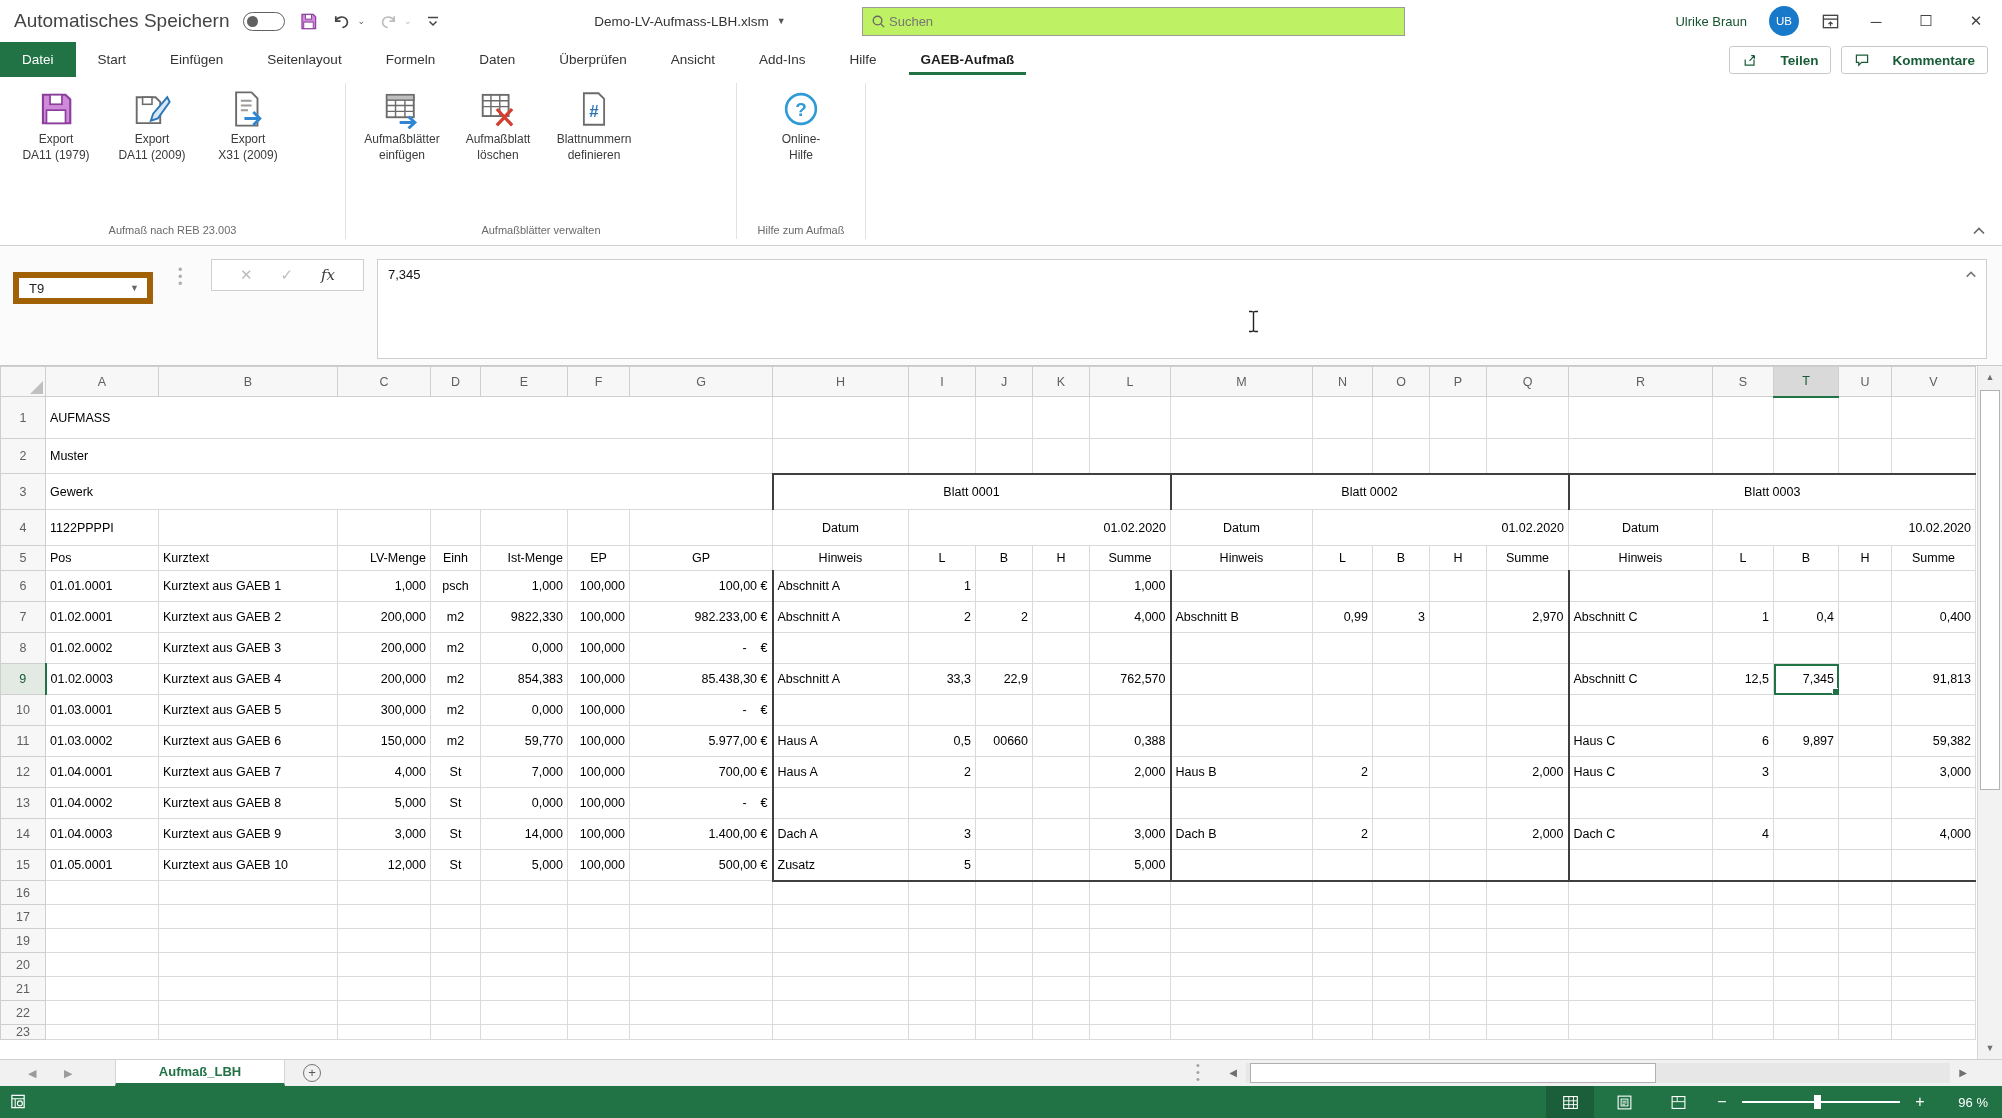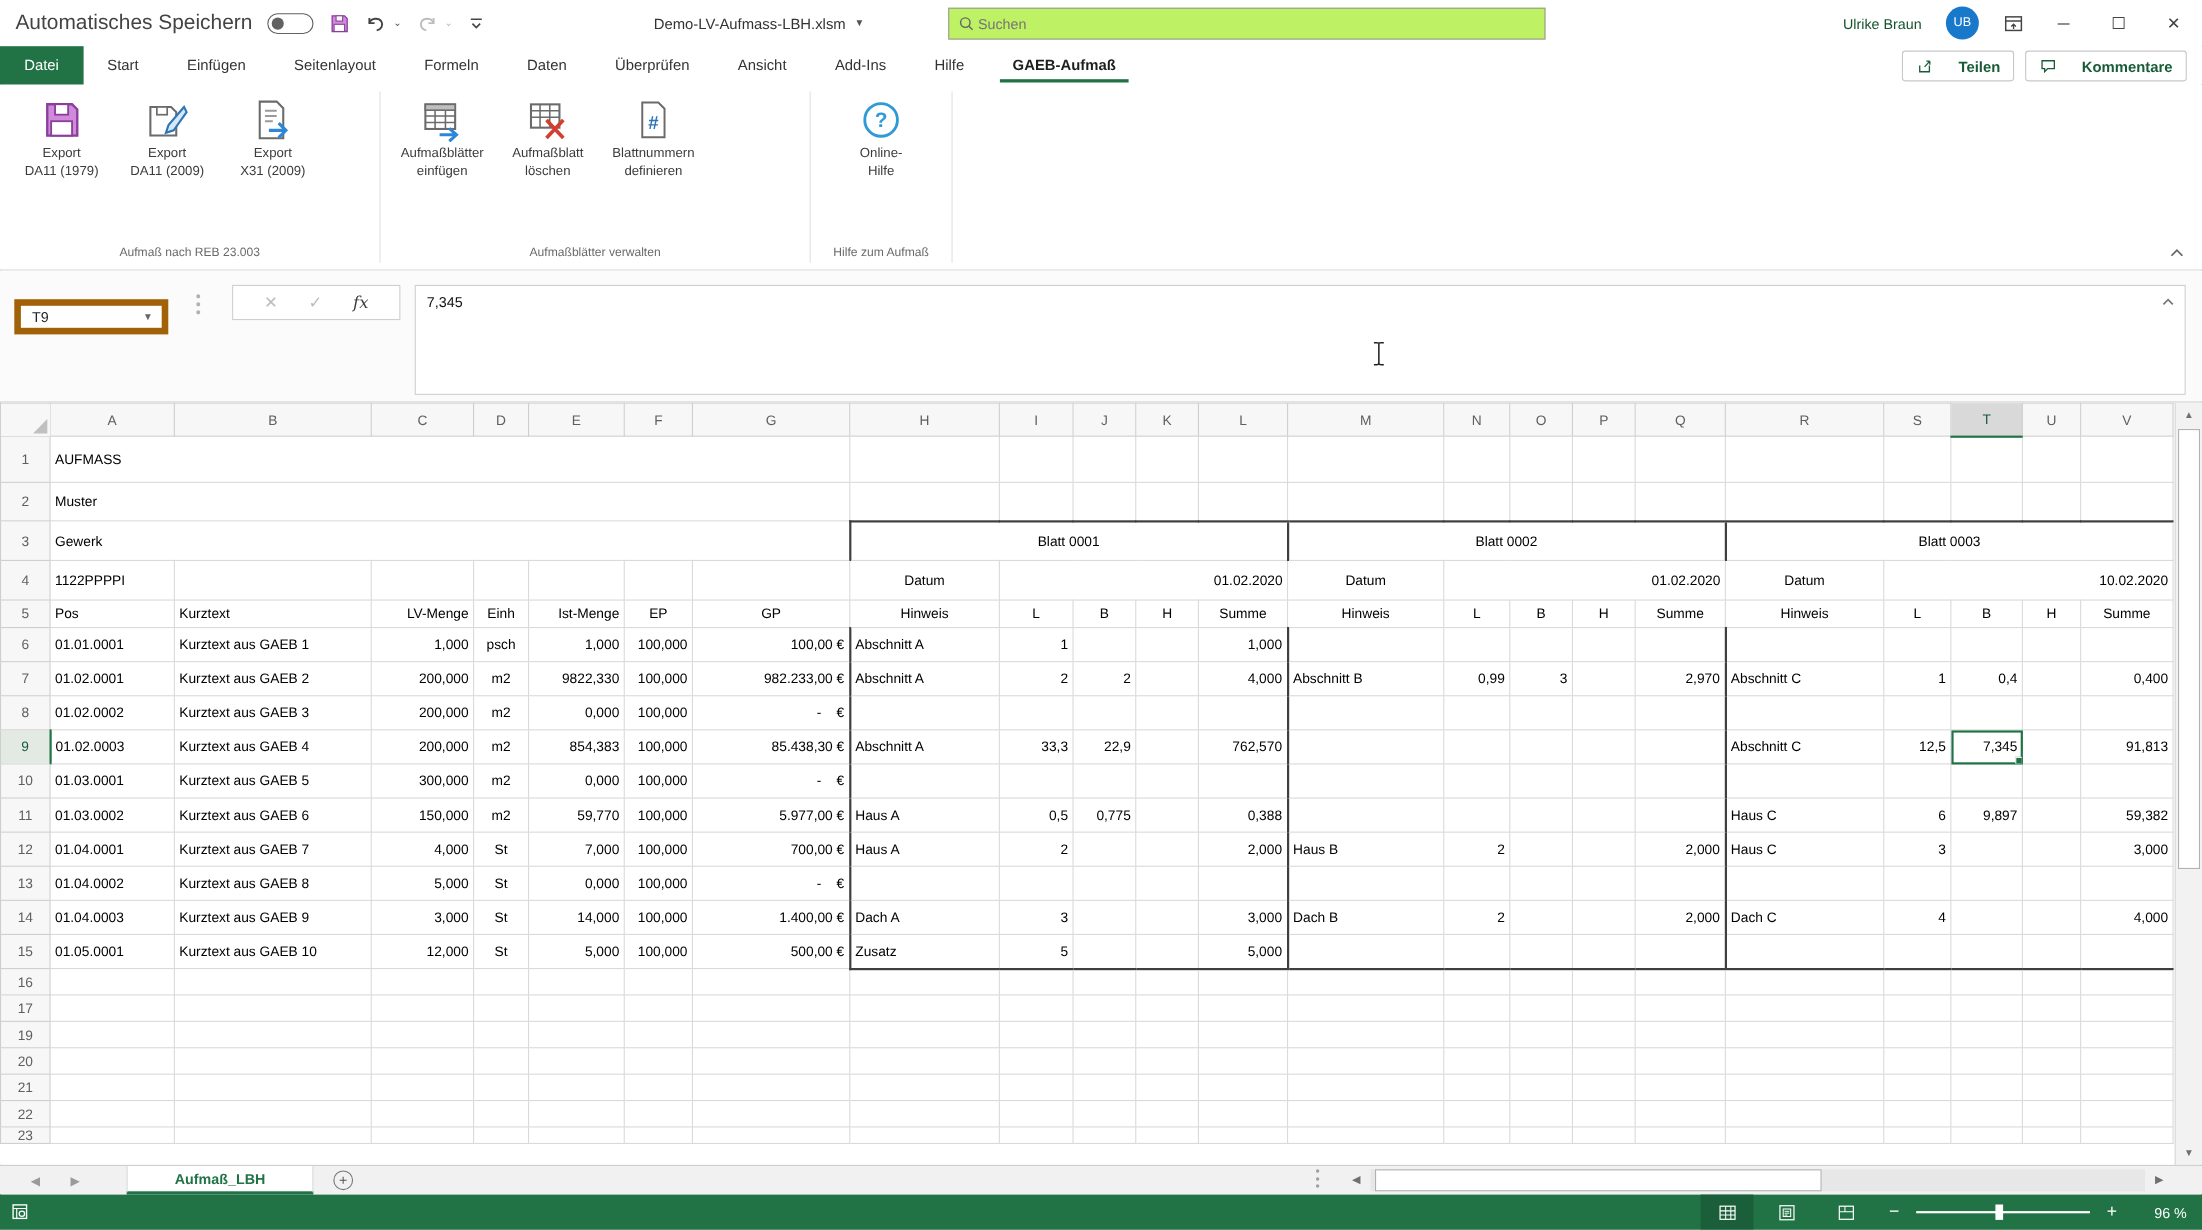--- a/index.html
+++ b/index.html
@@ -615,21 +615,21 @@
           <th class="rh">11</th>
           <td class="lc pos">01.03.0002</td>
             <td class="lc kz">Kurztext aus GAEB 6</td>
             <td class="lc nr">150,000</td>
             <td class="lc ce">m2</td>
             <td class="lc nr ist">59,770</td>
             <td class="lc nr">100,000</td>
             <td class="lc nr">5.977,00 €</td>
           <td class="bl hw bs">Haus A</td>
             <td class="bl nr">0,5</td>
-            <td class="bl nr">0,775</td>
+            <td class="bl nr">00660</td>
             <td class="bl nr"></td>
             <td class="bl nr sm">0,388</td>
           <td class="bl hw bs"></td>
             <td class="bl nr"></td>
             <td class="bl nr"></td>
             <td class="bl nr"></td>
             <td class="bl nr sm"></td>
           <td class="bl hw bs">Haus C</td>
             <td class="bl nr">6</td>
             <td class="bl nr">9,897</td>

